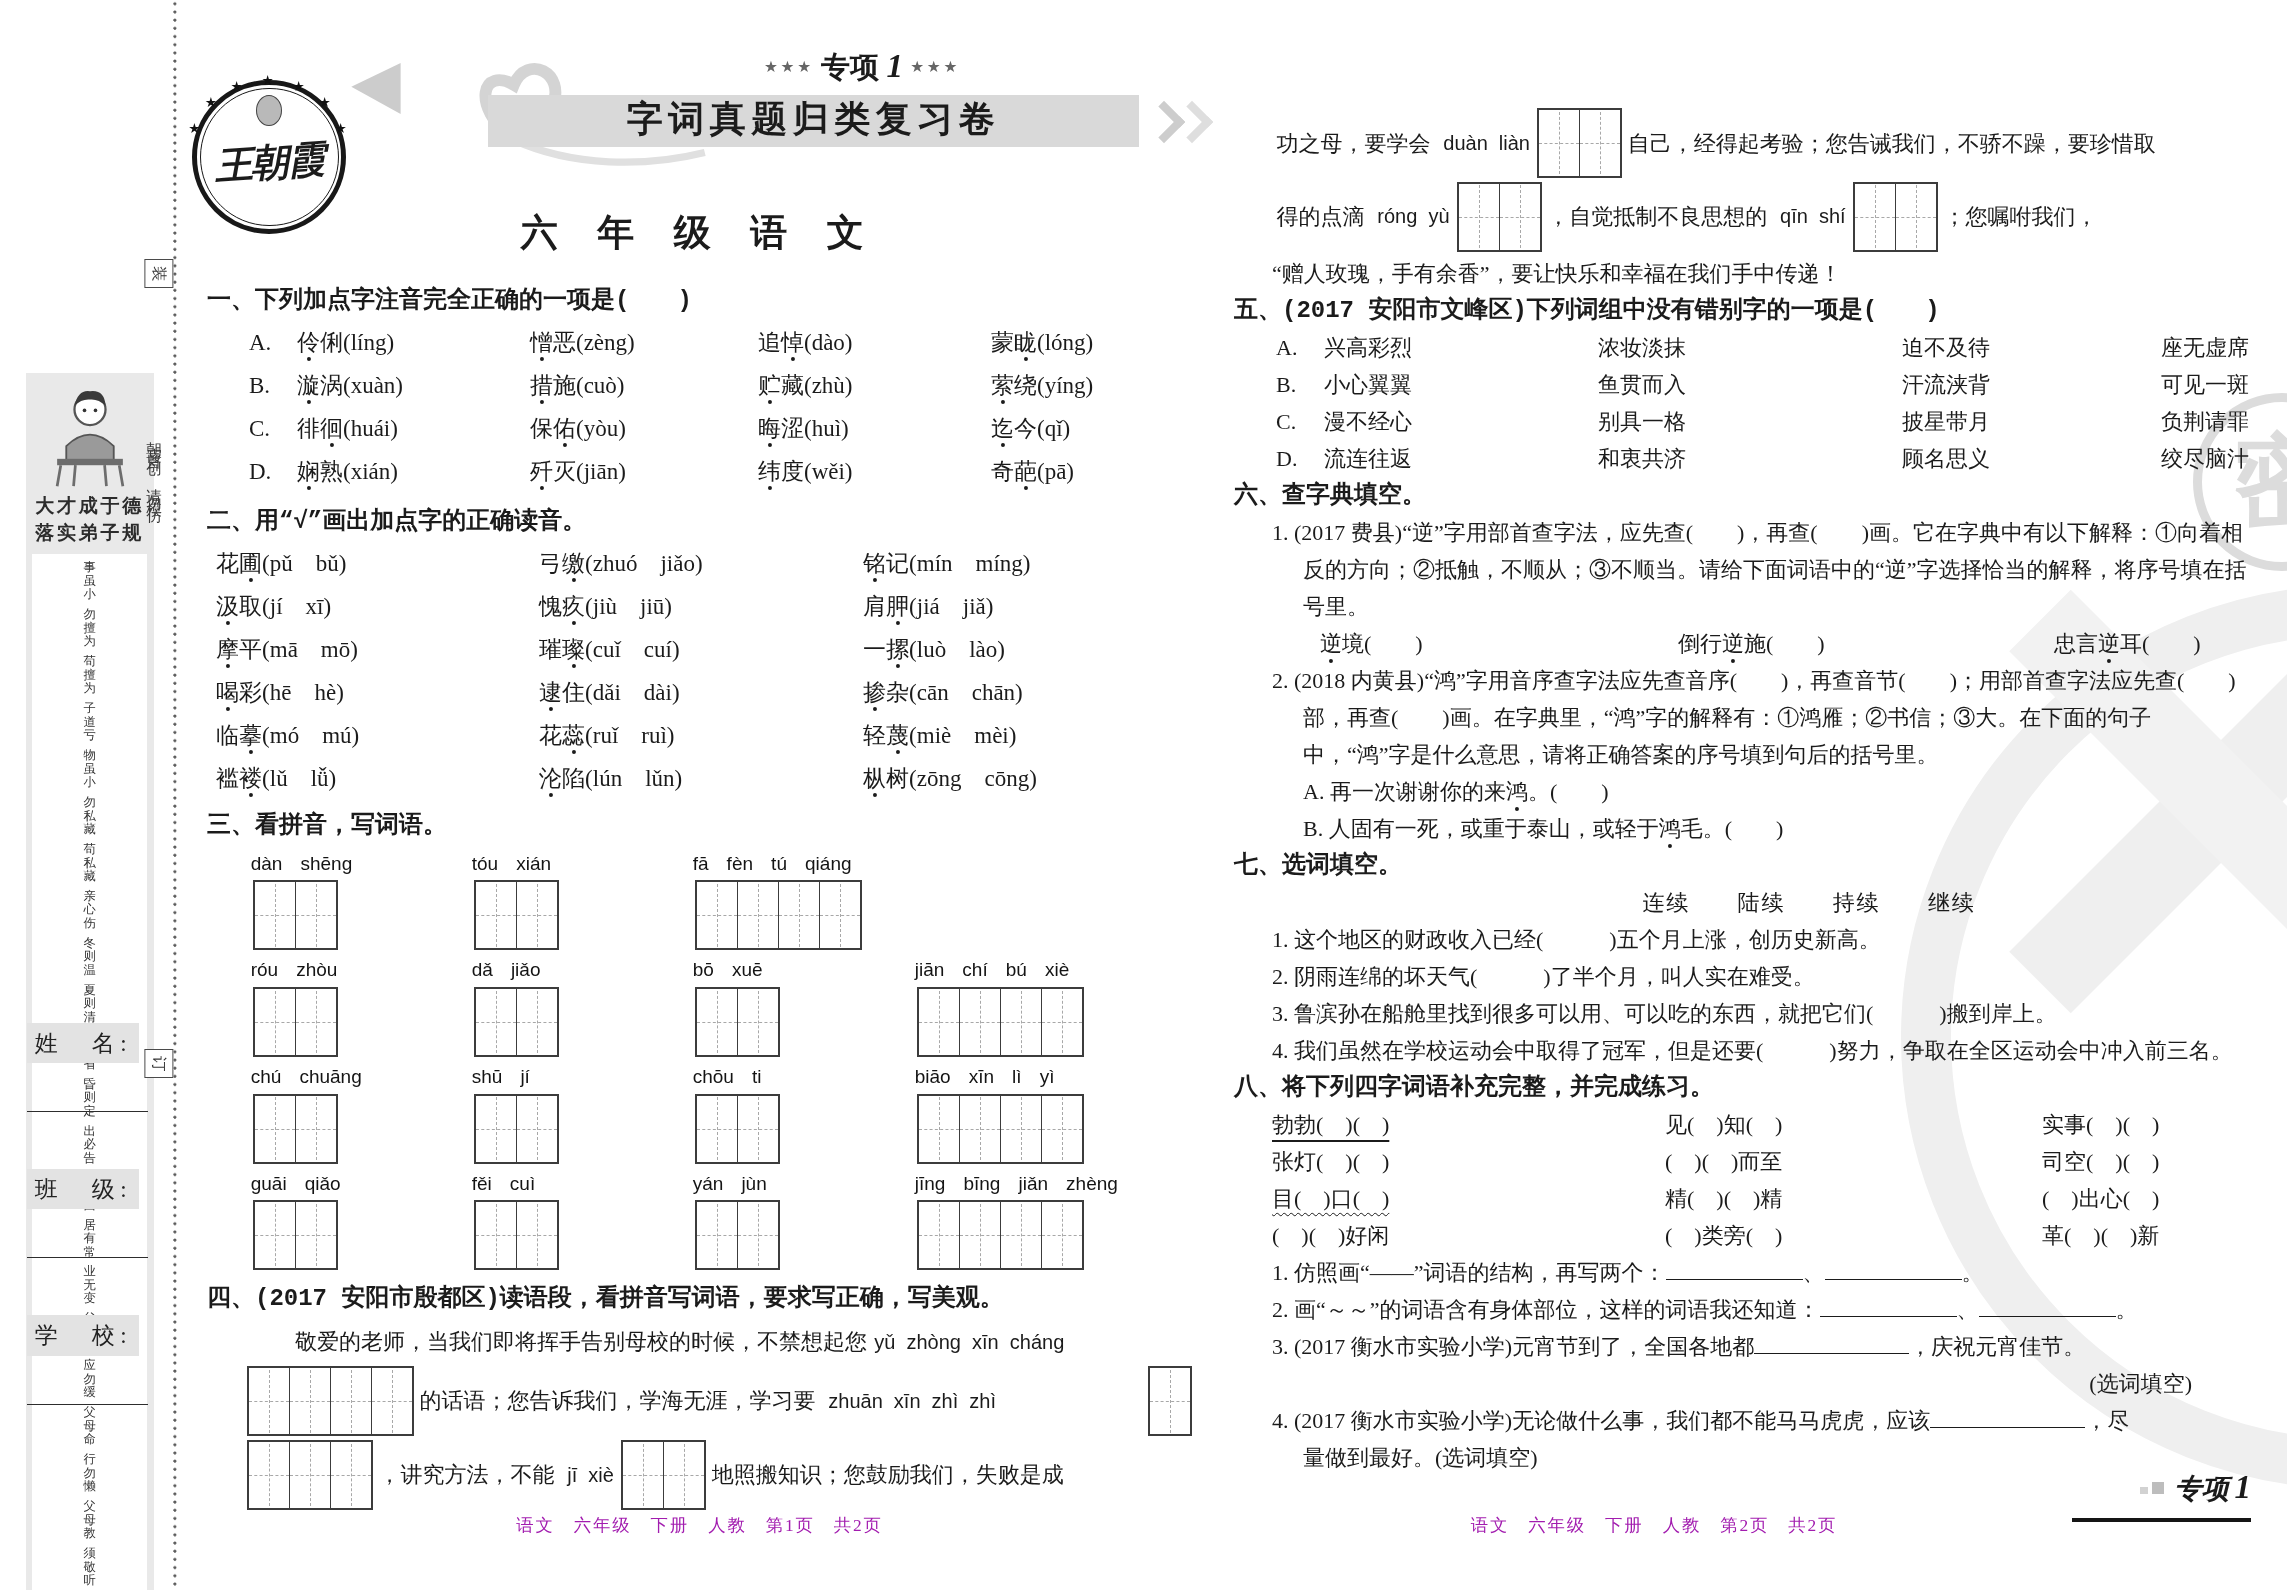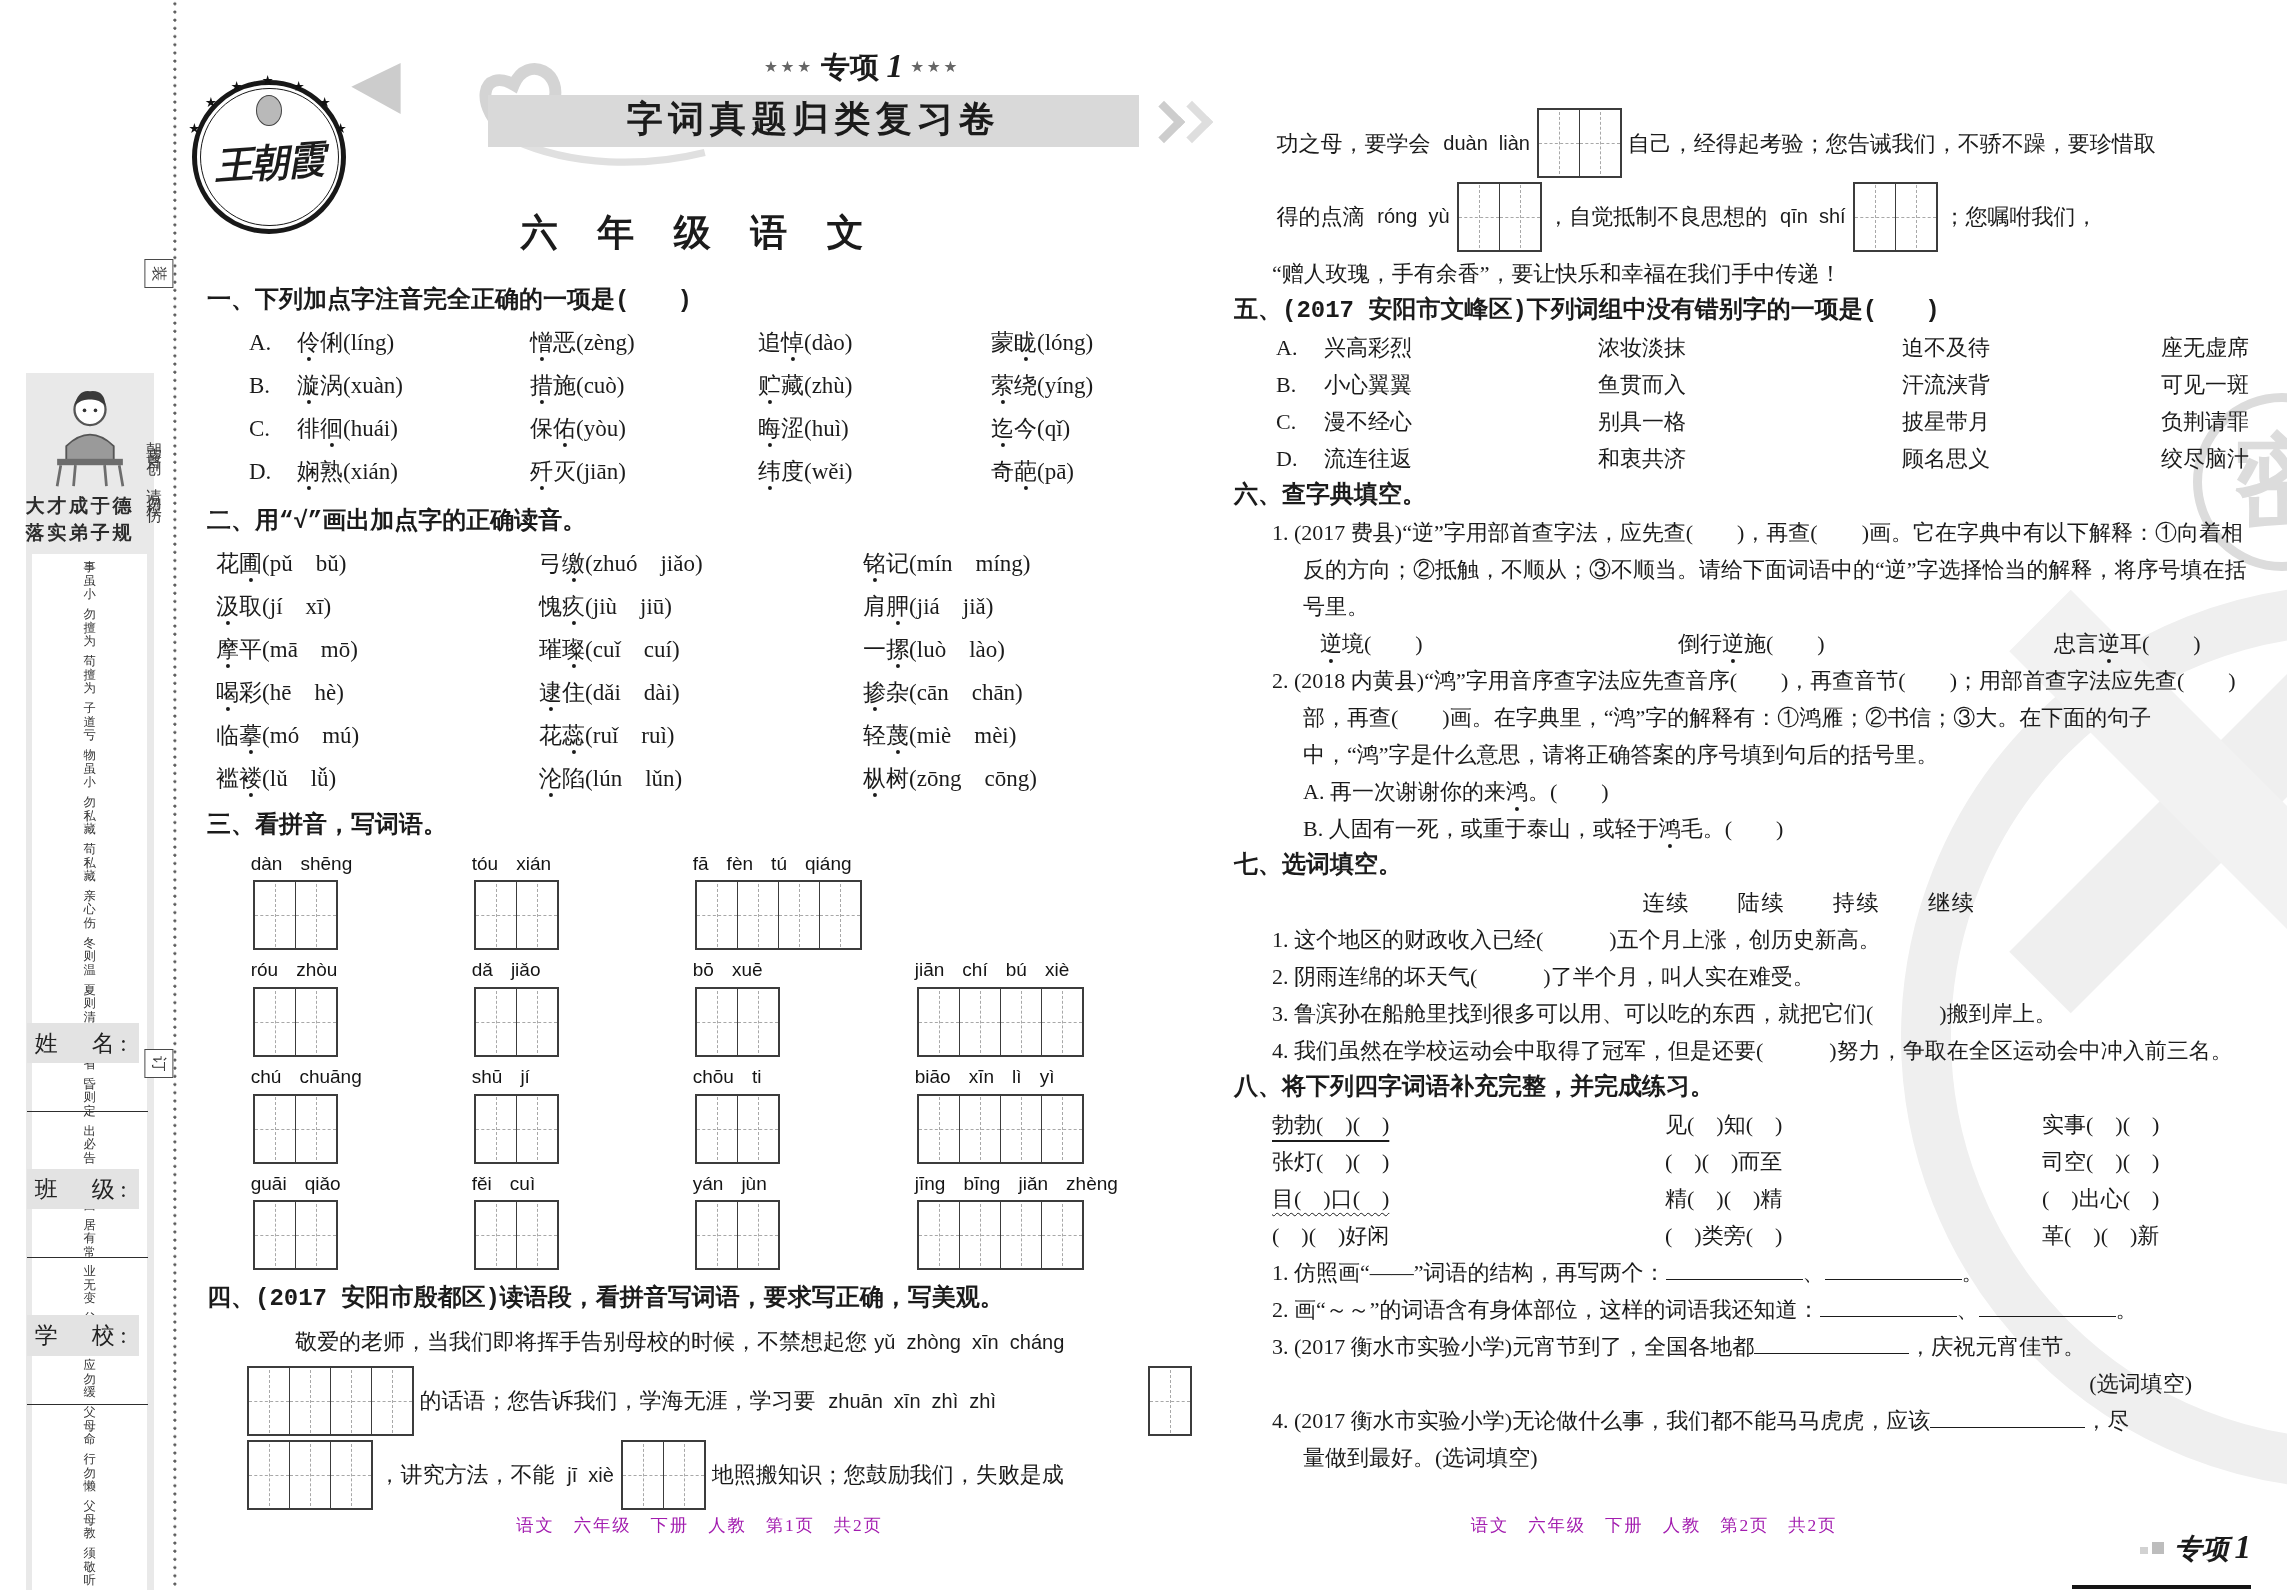--- a/index.html
+++ b/index.html
@@ -8,21 +8,21 @@
   
   .wm{position:absolute;z-index:0}
   .wm-circle{left:1901px;top:585px;width:804px;height:804px;border:50px solid #efefef;border-radius:50%}
   .wm-bar1{left:1965px;top:758px;width:512px;height:87px;background:#efefef;transform:rotate(-45deg)}
   .wm-bar2{left:1965px;top:758px;width:512px;height:87px;background:#f2f2f2;transform:rotate(45deg)}
   .wm-seal{left:2193px;top:393px;width:160px;height:160px;border:9.1px solid #dcdcdc;border-radius:50%;
            display:flex;align-items:center;justify-content:center;font-size:99px;color:#dcdcdc;font-weight:700}
   
   .side-panel{position:absolute;left:25.6px;top:373px;width:128px;background:#e9e9e9;padding:5.5px 0 9.1px;z-index:1}
   .boy{display:block;margin:3.7px auto 1.8px}
-  .motto{1text-align:center;font-weight:700;font-size:19px;letter-spacing:2.7px;color:#2c2c2c;line-height:27.4px}
+  .motto{1text-align:center;text-align:center;font-weight:700;font-size:19px;letter-spacing:2.7px;color:#2c2c2c;line-height:27.4px}
   .dzg-box{background:#fff;margin:7.3px 6.4px 0;padding:7.3px 3.7px;display:flex;flex-direction:column;justify-content:space-around}
   .dzg-col{display:flex;flex-direction:column;align-items:center}
   .dzg-group{width:1.05em;word-break:break-all;line-height:1.1;font-size:12.3px;color:#333;margin-bottom:6.4px;text-align:center}
   .fields{position:absolute;left:27.4px;top:1023px;width:126px;z-index:1}
   .field{margin-bottom:57px}
   .flabel{display:inline-block;background:#e3e3e3;padding:4.6px 7.3px;font-size:23px;letter-spacing:5.5px;color:#222}
   .fline{width:121px;border-bottom:1.8px solid #2d2d2d;margin-top:48px}
   
   .bind-line{position:absolute;left:172px;top:0;bottom:0;width:5.5px;z-index:1;
     background-image:radial-gradient(circle at 2.7px 3.7px,#5c5c5c 1.3px,transparent 1.6px);
@@ -103,22 +103,22 @@
   
   .q8grid{display:grid;grid-template-columns:393px 377px 1fr;margin-left:38px;line-height:37px}
   .q8grid .idiom:nth-child(1){text-decoration:underline;text-underline-offset:8.2px;text-decoration-thickness:1.8px;width:max-content}
   .q8grid .idiom:nth-child(7){text-decoration:underline wavy;text-underline-offset:6.4px;text-decoration-thickness:1.4px;width:max-content}
   .blank{display:inline-block;width:137px;height:4.6px;border-bottom:1.8px solid #1b1b1b;vertical-align:baseline}
   .note-line{text-align:right;margin-right:64px}
   
   .foot{position:absolute;top:1513px;text-align:center;font-size:17.4px;letter-spacing:1.8px;color:#a21caf;z-index:1}
   .foot.fl{left:207px;width:985px}
   .foot.fr{left:1197px;width:914px}
-  .tab{position:absolute;left:2072px;top:1529px;width:179px;z-index:1;border-bottom:4.6px solid #151515;
-       padding-bottom:18px;text-align:right;white-space:nowrap}
+  .tab{position:absolute;left:2072px;top:1469px;width:179px;z-index:1;border-bottom:4.6px solid #151515;
+       padding-bottom:11px;text-align:right;white-space:nowrap}
   .tab .sq1,.tab .sq2{display:inline-block;background:#bdbdbd;vertical-align:3.7px;margin-right:4.6px}
   .tab .sq1{width:12px;height:12px}.tab .sq2{width:7.3px;height:7.3px;background:#d2d2d2}
   .tab .t-tag{font-size:27.4px;font-weight:800;font-style:italic;font-family:"Liberation Sans","DejaVu Sans",sans-serif}
   .tab .t-num{font-size:33px;font-weight:700;font-style:italic;margin-left:5.5px}
 </style>
 </head>
 <body>
 
 <div class="wm wm-circle"></div>
 <div class="wm wm-bar1"></div>

